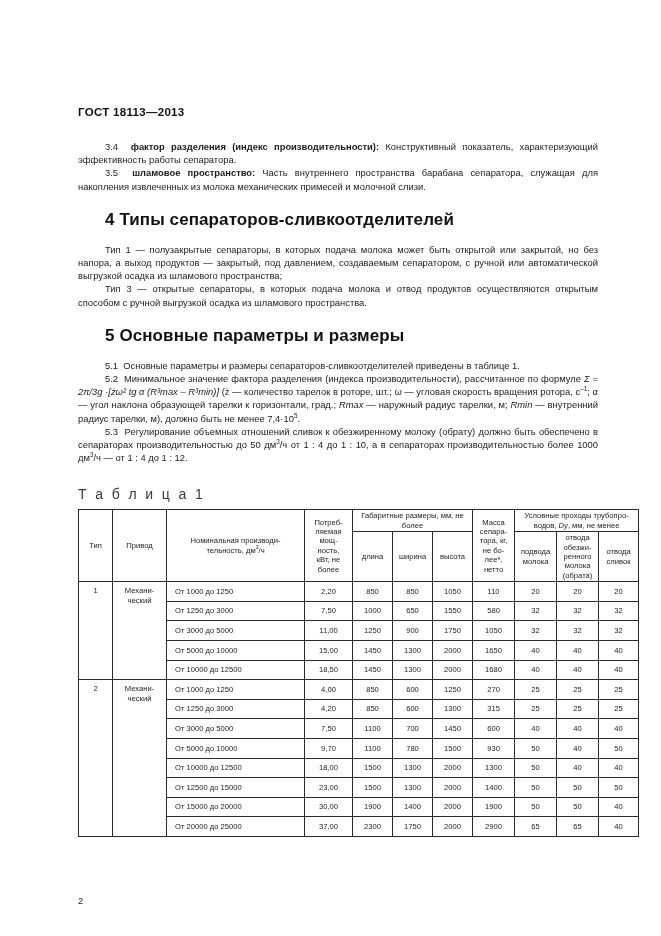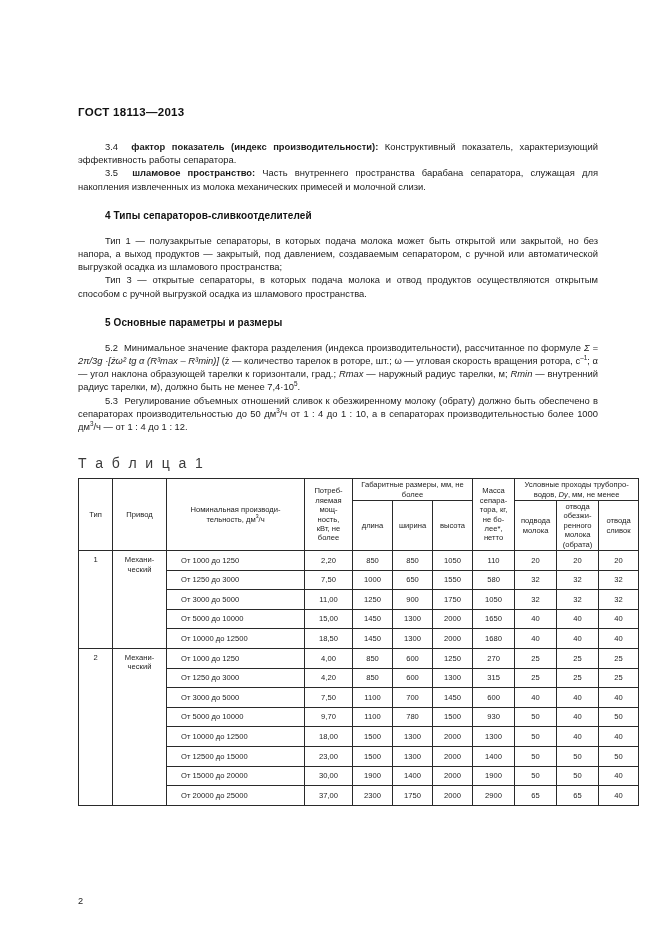--- a/index.html
+++ b/index.html
@@ -46,21 +46,21 @@
     line-height: 13.2px;
     text-align: justify;
     text-justify: inter-word;
     color: #1b1b1b;
   }
   p.body-text.indent { text-indent: 27px; }
   .term { font-weight: bold; }
 
   
   h2.section-heading {
-    font-size: 10px;
+    font-size: 17px;
     font-weight: bold;
     margin: 17px 0 13px 27px;
     color: #111;
     letter-spacing: 0.1px;
   }
 
   
   sup, sub {
     font-size: 0.68em;
     line-height: 0;
@@ -90,21 +90,21 @@
     text-align: center;
     vertical-align: middle;
     font-weight: normal;
     line-height: 9.4px;
   }
   table.spec thead th {
     height: 14px;
   }
   table.spec td.perf {
     text-align: left;
-    padding-left: 14px;
+    padding-left: 8px;
     white-space: nowrap;
   }
   table.spec td.group-type,
   table.spec td.group-drive {
     vertical-align: top;
     padding-top: 4px;
   }
   table.spec tbody tr { height: 19.6px; }
   .grouphead td { border-top: 1.3px solid #111; }
 
@@ -131,34 +131,35 @@
   }
 </style>
 </head>
 <body>
 
 <div class="page">
   <div class="content">
 
     <div class="doc-header">ГОСТ 18113—2013</div>
 
-    <p class="body-text indent"><span>3.4</span><span>&nbsp; </span><span class="term">фактор показатель (индекс производительности):</span><span> Конструктивный показатель, характеризующий эффективность работы сепаратора.</span></p>
+    <p class="body-text indent"><span>3.4</span><span>&nbsp; </span><span class="term">фактор разделения (индекс производительности):</span><span> Конструктивный показатель, характеризующий эффективность работы сепаратора.</span></p>
 
     <p class="body-text indent"><span>3.5</span><span>&nbsp; </span><span class="term">шламовое пространство:</span><span> Часть внутреннего пространства барабана сепаратора, служащая для накопления извлеченных из молока механических примесей и молочной слизи.</span></p>
 
     <h2 class="section-heading">4  Типы сепараторов-сливкоотделителей</h2>
 
 
     <p class="body-text indent"><span>Тип  1</span><span> — полузакрытые сепараторы, в которых подача молока может быть открытой или закрытой, но без напора, а выход продуктов — закрытый, под давлением, создаваемым сепаратором, с ручной или автоматической выгрузкой осадка из шламового пространства;</span></p>
 
 
     <p class="body-text indent"><span>Тип  3</span><span> — открытые сепараторы, в которых подача молока и отвод продуктов осуществляются открытым способом с ручной выгрузкой осадка из шламового пространства.</span></p>
 
     <h2 class="section-heading">5  Основные параметры и размеры</h2>
 
+    <p class="body-text indent"><span>5.1</span><span>&nbsp; </span><span>Основные параметры и размеры сепараторов-сливкоотделителей приведены в таблице 1.</span></p>
 
     <p class="body-text indent"><span>5.2</span><span>&nbsp; </span><span>Минимальное значение фактора разделения (индекса производительности), рассчитанное по формуле </span><span class="ital">Σ = 2π/3g ·[żω² tg α (R³max – R³min)]</span><span> (ż — количество тарелок в роторе, шт.; ω — угловая скорость вращения ротора, с</span><sup>–1</sup><span>; α — угол наклона образующей тарелки к горизонтали, град.; </span><span class="ital">Rmax</span><span> — наружный радиус тарелки, м; </span><span class="ital">Rmin</span><span> — внутренний радиус тарелки, м), должно быть не менее 7,4·10</span><sup>5</sup><span>.</span></p>
 
     <p class="body-text indent"><span>5.3</span><span>&nbsp; </span><span>Регулирование объемных отношений сливок к обезжиренному молоку (обрату) должно быть обеспечено в сепараторах производительностью до 50 дм</span><sup>3</sup><span>/ч от 1 : 4 до 1 : 10, а в сепараторах производительностью более 1000 дм</span><sup>3</sup><span>/ч — от 1 : 4 до 1 : 12.</span></p>
 
     <div class="table-caption">Т а б л и ц а  1</div>
 
     <table class="spec">
       <colgroup>
         <col class="c-type">

